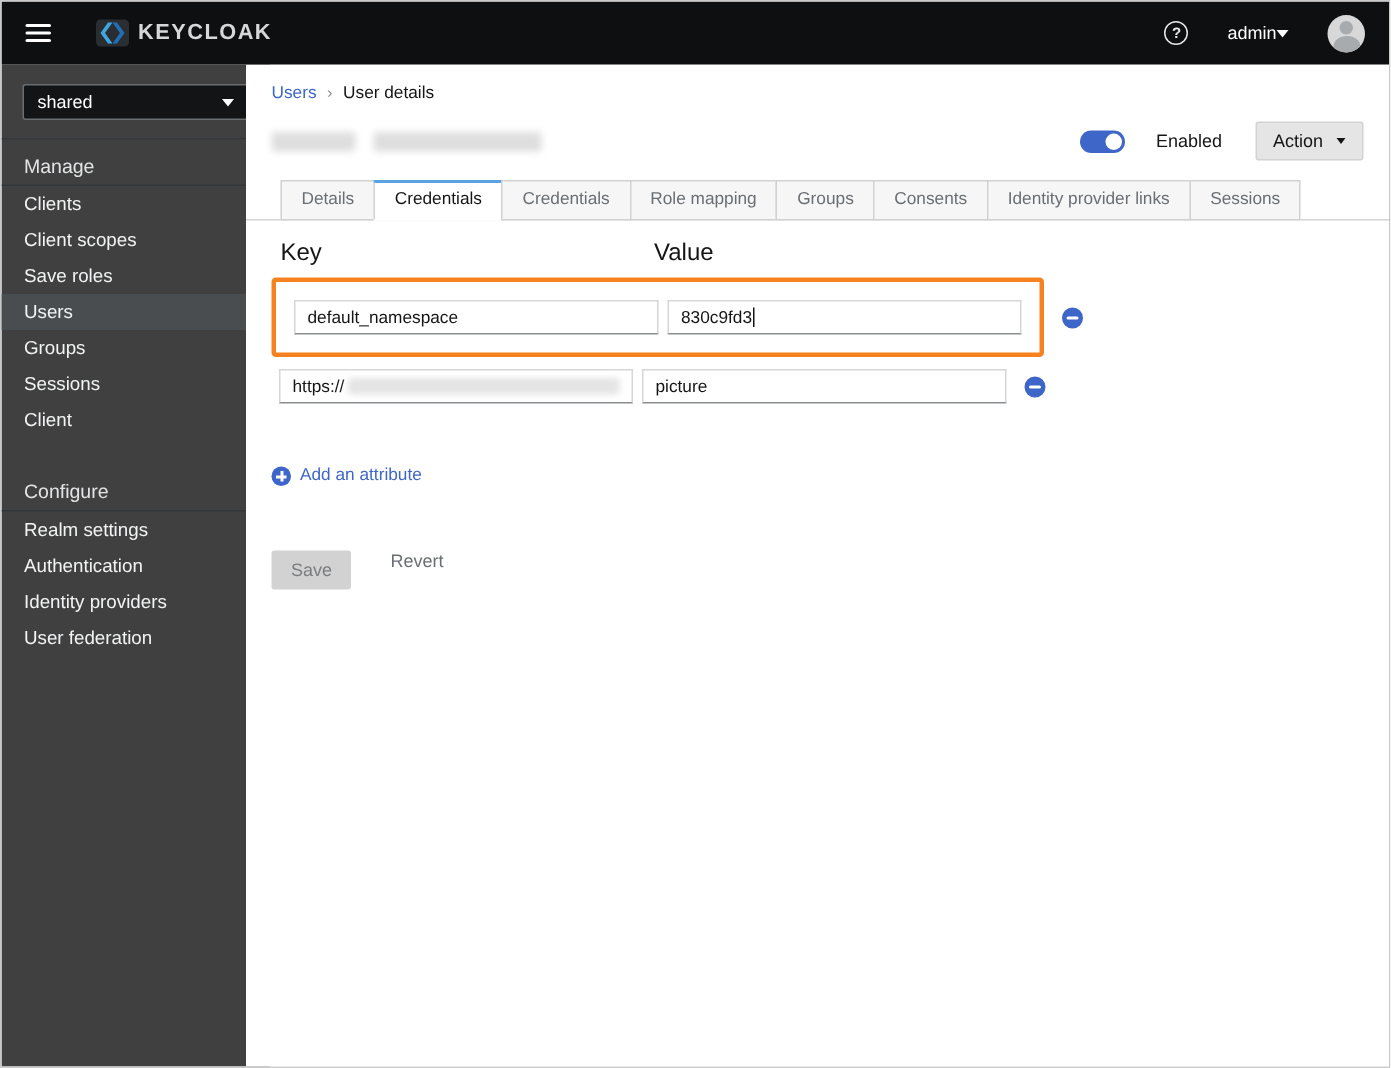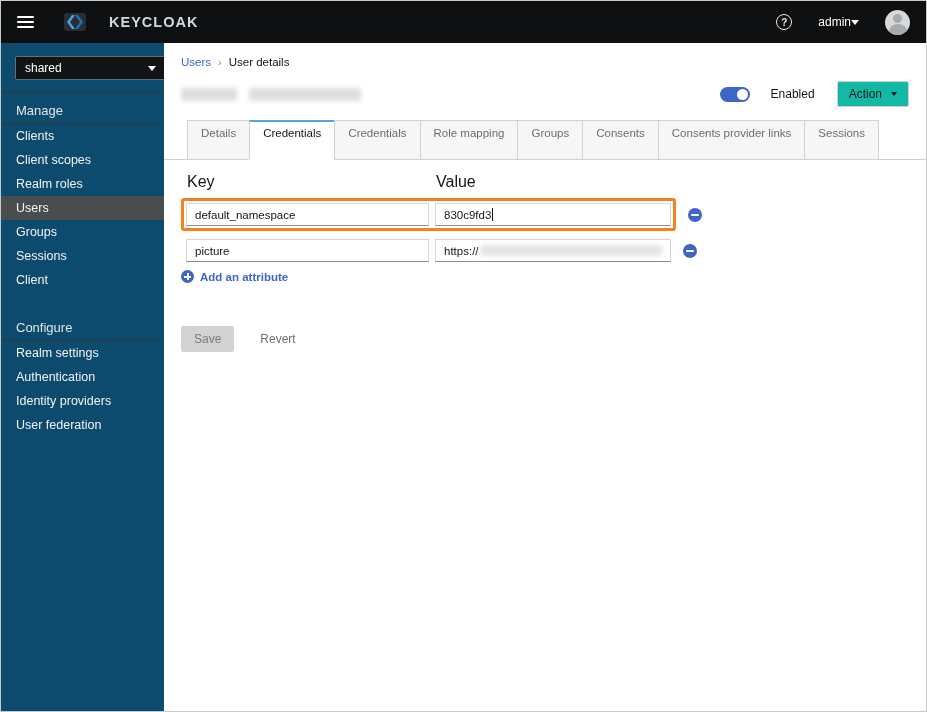--- a/index.html
+++ b/index.html
@@ -11,38 +11,38 @@
   }
 
   
   .masthead{
     position:absolute; top:0; left:0; right:0; height:42px;
     background:#0d0f11; display:flex; align-items:center;
     padding:0 16px; z-index:5;
   }
   .burger{ width:17px; display:flex; flex-direction:column; gap:3px; cursor:pointer; margin-right:28px;}
   .burger span{ display:block; height:2px; background:#fff; border-radius:1px;}
-  .brand{ display:flex; align-items:center; gap:21px;}
+  .brand{ display:flex; align-items:center; gap:4px;}
   .brand-icon{ width:26px; height:20px; }
   .brand-text{ color:#d5d7d9; font-weight:700; font-size:14.5px; letter-spacing:1px; }
   .masthead-right{ margin-left:auto; display:flex; align-items:center; gap:26px; }
   .help-icon{
     width:16px; height:16px; border:1.4px solid #e8e8e8; border-radius:50%;
     color:#e8e8e8; font-size:10px; font-weight:700; display:flex; align-items:center; justify-content:center;
   }
   .user-menu{ display:flex; align-items:center; gap:0; color:#fff; font-size:12px; }
   .caret-down{ width:0; height:0; border-left:4px solid transparent; border-right:4px solid transparent; border-top:5px solid #fff; }
   .avatar{ width:25px; height:25px; border-radius:50%; background:#d8d8d8; position:relative; overflow:hidden;}
   .avatar::before{ content:""; position:absolute; top:4px; left:8px; width:9px; height:9px; border-radius:50%; background:#a8abae;}
   .avatar::after{ content:""; position:absolute; top:14px; left:3.5px; width:18px; height:14px; border-radius:50%; background:#a8abae;}
 
   
   .sidebar{
     position:absolute; top:42px; left:0; bottom:0; width:179px;
-    background:#0c4a6e; color:#fff;
+    background:#404040; color:#fff;
   }
   .realm-select{
     margin:13px 14px 0 14px; height:24px; background:#121416;
     border:1px solid #6a6e73; border-radius:2px; display:flex; align-items:center;
     padding:0 9px; font-size:12px; color:#fff; cursor:pointer;
   }
   .realm-select .caret-down{ margin-left:auto; }
   .realm-divider{ border-bottom:1px solid #33373b; margin-top:12px; }
   .nav-section-label{ padding:10px 15px 5px 15px; font-size:13px; color:#e3e4e6; }
   .nav-section-rule{ border-bottom:1px solid #33373b; }
@@ -60,62 +60,62 @@
 
   .title-row{ display:flex; align-items:center; padding:13px 17px 0 17px; }
   .redact{ background:#dedede; border-radius:2px; filter:blur(2.5px); height:13px; }
   .redact.a{ width:56px; margin-right:12px;}
   .redact.b{ width:112px;}
   .title-controls{ margin-left:auto; display:flex; align-items:center; }
   .switch{ width:30px; height:15px; border-radius:8px; background:#3e66c9; position:relative; cursor:pointer;}
   .switch .knob{ position:absolute; top:2px; right:2px; width:11px; height:11px; border-radius:50%; background:#fff;}
   .switch-label{ font-size:12px; color:#151515; margin:0 22px 0 21px;}
   .action-btn{
-    background:#14b8a6; border:1px solid #d2d2d2; border-radius:2px; padding:5px 11px;
+    background:#e5e5e5; border:1px solid #d2d2d2; border-radius:2px; padding:5px 11px;
     font-size:12px; color:#151515; display:flex; align-items:center; gap:9px; cursor:pointer;
   }
   .action-btn .caret-down{ border-top-color:#151515; border-left-width:3.5px; border-right-width:3.5px; border-top-width:4.5px;}
 
   .tabbar{ display:flex; align-items:flex-end; margin-top:13px; border-bottom:1px solid #d2d2d2; padding-left:23px; }
   .tab{
     font-size:11.5px; color:#6a6e73; background:#f6f6f6;
-    border:1px solid #d2d2d2; border-bottom:none; padding:6px 13px 20px 13px;
+    border:1px solid #d2d2d2; border-bottom:none; padding:6px 13px 7px 13px;
     margin-right:-1px; margin-bottom:-1px; cursor:pointer; white-space:nowrap;
   }
   .tab{ border-bottom:1px solid #d2d2d2; }
   .tab.active{
     background:#fff; color:#151515; border-top:2px solid #5ba3e0;
     border-bottom:1px solid #fff; padding-top:5px;
   }
 
   .content{ padding:13px 17px 0 17px; }
   .col-headers{ display:flex; font-size:16px; font-weight:400; color:#151515; margin-left:6px; }
   .col-headers .kh{ width:249px; }
 
   .attr-row{ display:flex; align-items:center; margin-top:7px; }
-  .hl-box{ border:3px solid #f5821f; border-radius:3px; padding:2px; display:flex; gap:6px; }
+  .hl-box{ border:3px solid #f5821f; border-radius:3px; padding:12px; display:flex; gap:6px; }
   .plain-box{ padding:5px 0 5px 5px; display:flex; gap:6px; }
   .tinput{
     width:243px; height:23px; border:1px solid #d6d6d6; border-bottom-color:#8a8d90;
     background:#fff; font-size:11.5px; color:#151515; display:flex; align-items:center;
     padding:0 8px; overflow:hidden; white-space:nowrap; cursor:text;
   }
   .tinput.val{ width:236px; }
   .text-caret{ display:inline-block; width:1px; height:13px; background:#151515; margin-left:1px; }
   .url-redact{ flex:1; height:11px; background:#e4e4e4; border-radius:2px; filter:blur(2px); margin-left:2px; }
   .minus-btn{ width:14px; height:14px; border-radius:50%; background:#3e66c9; position:relative; margin-left:12px; cursor:pointer; flex:none;}
   .minus-btn::after{ content:""; position:absolute; left:3px; top:6px; width:8px; height:2px; background:#fff; border-radius:1px;}
 
-  .add-attr{ display:flex; align-items:flex-end; gap:6px; margin-top:3px; cursor:pointer; width:fit-content;font-weight:bold;}
+  .add-attr{ display:flex; align-items:flex-start; gap:6px; margin-top:37px; cursor:pointer; width:fit-content;}
   .plus-icon{ width:13px; height:13px; border-radius:50%; background:#3e66c9; position:relative; flex:none;}
   .plus-icon::before{ content:""; position:absolute; left:3px; top:5.5px; width:7px; height:2px; background:#fff;}
   .plus-icon::after{ content:""; position:absolute; left:5.5px; top:3px; width:2px; height:7px; background:#fff;}
   .add-label{ color:#3e66c9; font-size:11.5px; }
 
-  .form-actions{ display:flex; align-items:center; gap:26px; margin-top:43px; }
+  .form-actions{ display:flex; align-items:flex-start; gap:26px; margin-top:43px; }
   .save-btn{
     background:#d2d2d2; color:#7b7e81; border:none; border-radius:2px;
     padding:6px 13px; font-size:12px; cursor:not-allowed; font-family:inherit;
   }
   .revert-btn{ color:#6a6e73; font-size:12px; cursor:pointer; background:none; border:none; font-family:inherit;}
 </style>
 </head>
 <body>
 
 <div class="screen">
@@ -148,21 +148,21 @@
     <div class="realm-select">
       <span>shared</span>
       <span class="caret-down"></span>
     </div>
     <div class="realm-divider"></div>
 
     <div class="nav-section-label">Manage</div>
     <div class="nav-section-rule"></div>
     <div class="nav-item">Clients</div>
     <div class="nav-item">Client scopes</div>
-    <div class="nav-item">Realm roles</div>
+    <div class="nav-item">Save roles</div>
     <div class="nav-item active">Users</div>
     <div class="nav-item">Groups</div>
     <div class="nav-item">Sessions</div>
     <div class="nav-item">Client</div>
 
     <div class="nav-gap"></div>
     <div class="nav-section-label">Configure</div>
     <div class="nav-section-rule"></div>
     <div class="nav-item">Realm settings</div>
     <div class="nav-item">Authentication</div>
@@ -193,21 +193,21 @@
       </div>
     </div>
 
     <div class="tabbar">
       <div class="tab">Details</div>
       <div class="tab active">Credentials</div>
       <div class="tab">Credentials</div>
       <div class="tab">Role mapping</div>
       <div class="tab">Groups</div>
       <div class="tab">Consents</div>
-      <div class="tab">Consents provider links</div>
+      <div class="tab">Identity provider links</div>
       <div class="tab">Sessions</div>
     </div>
 
     <div class="content">
       <div class="col-headers">
         <span class="kh">Key</span>
         <span>Value</span>
       </div>
 
       <div class="attr-row">
@@ -218,27 +218,27 @@
           <div class="tinput val">
             <span>830c9fd3</span>
             <span class="text-caret"></span>
           </div>
         </div>
         <div class="minus-btn"></div>
       </div>
 
       <div class="attr-row" style="margin-top:3px;">
         <div class="plain-box">
-          <div class="tinput">
-            <span>picture</span>
-          </div>
           <div class="tinput val">
             <span>https://</span>
             <span class="url-redact"></span>
           </div>
+          <div class="tinput">
+            <span>picture</span>
+          </div>
         </div>
         <div class="minus-btn"></div>
       </div>
 
       <div class="add-attr">
         <span class="plus-icon"></span>
         <span class="add-label">Add an attribute</span>
       </div>
 
       <div class="form-actions">

